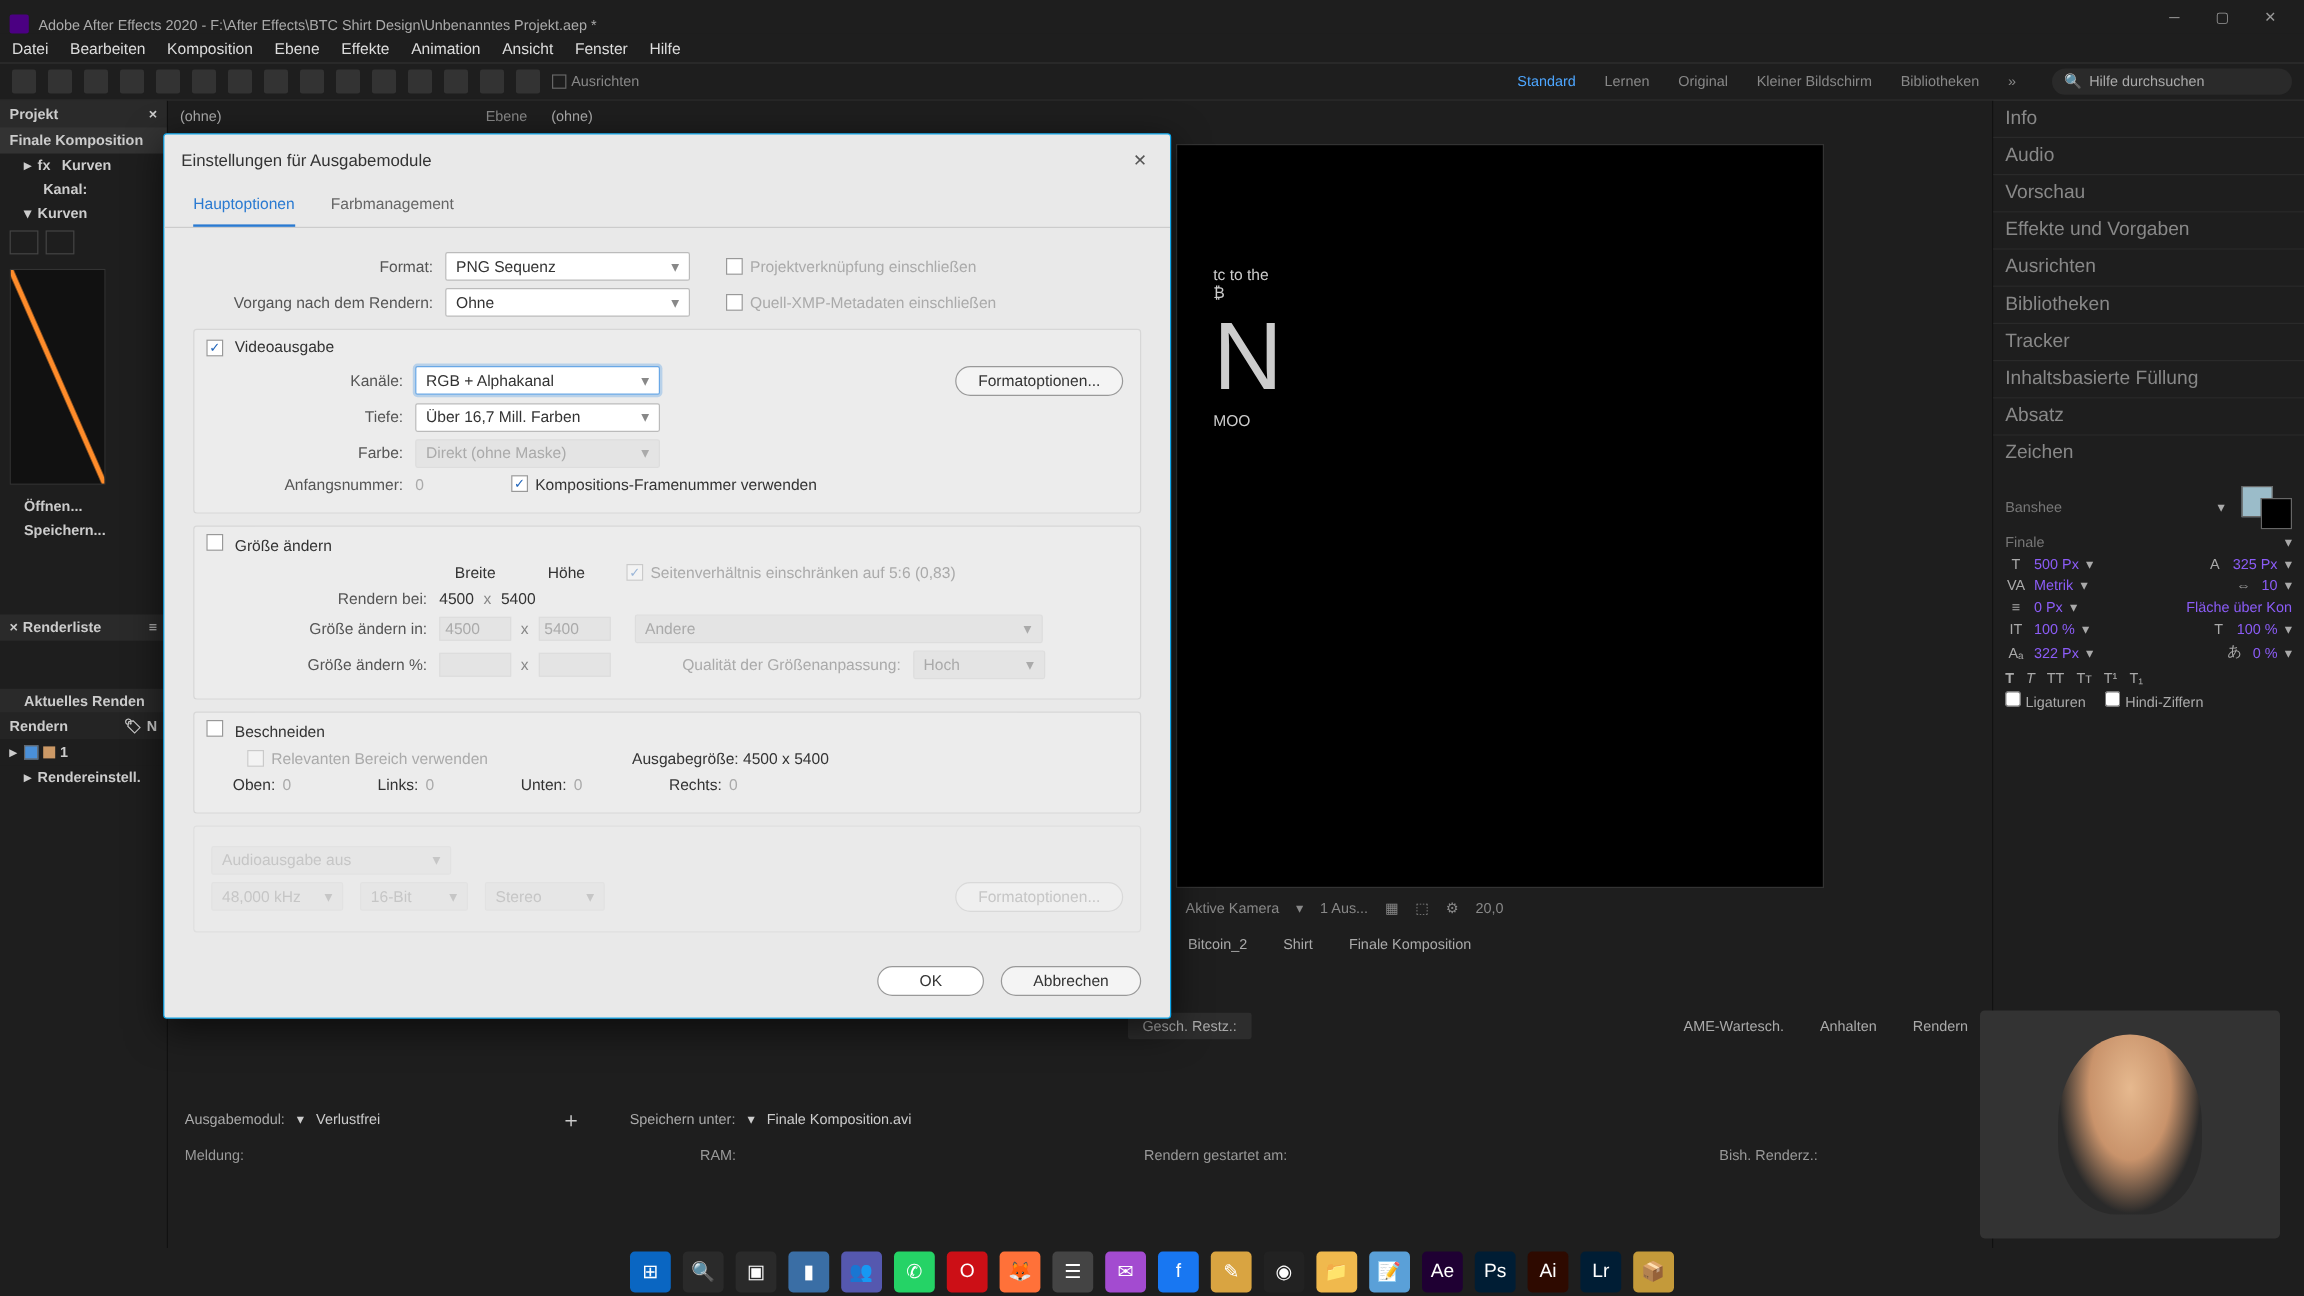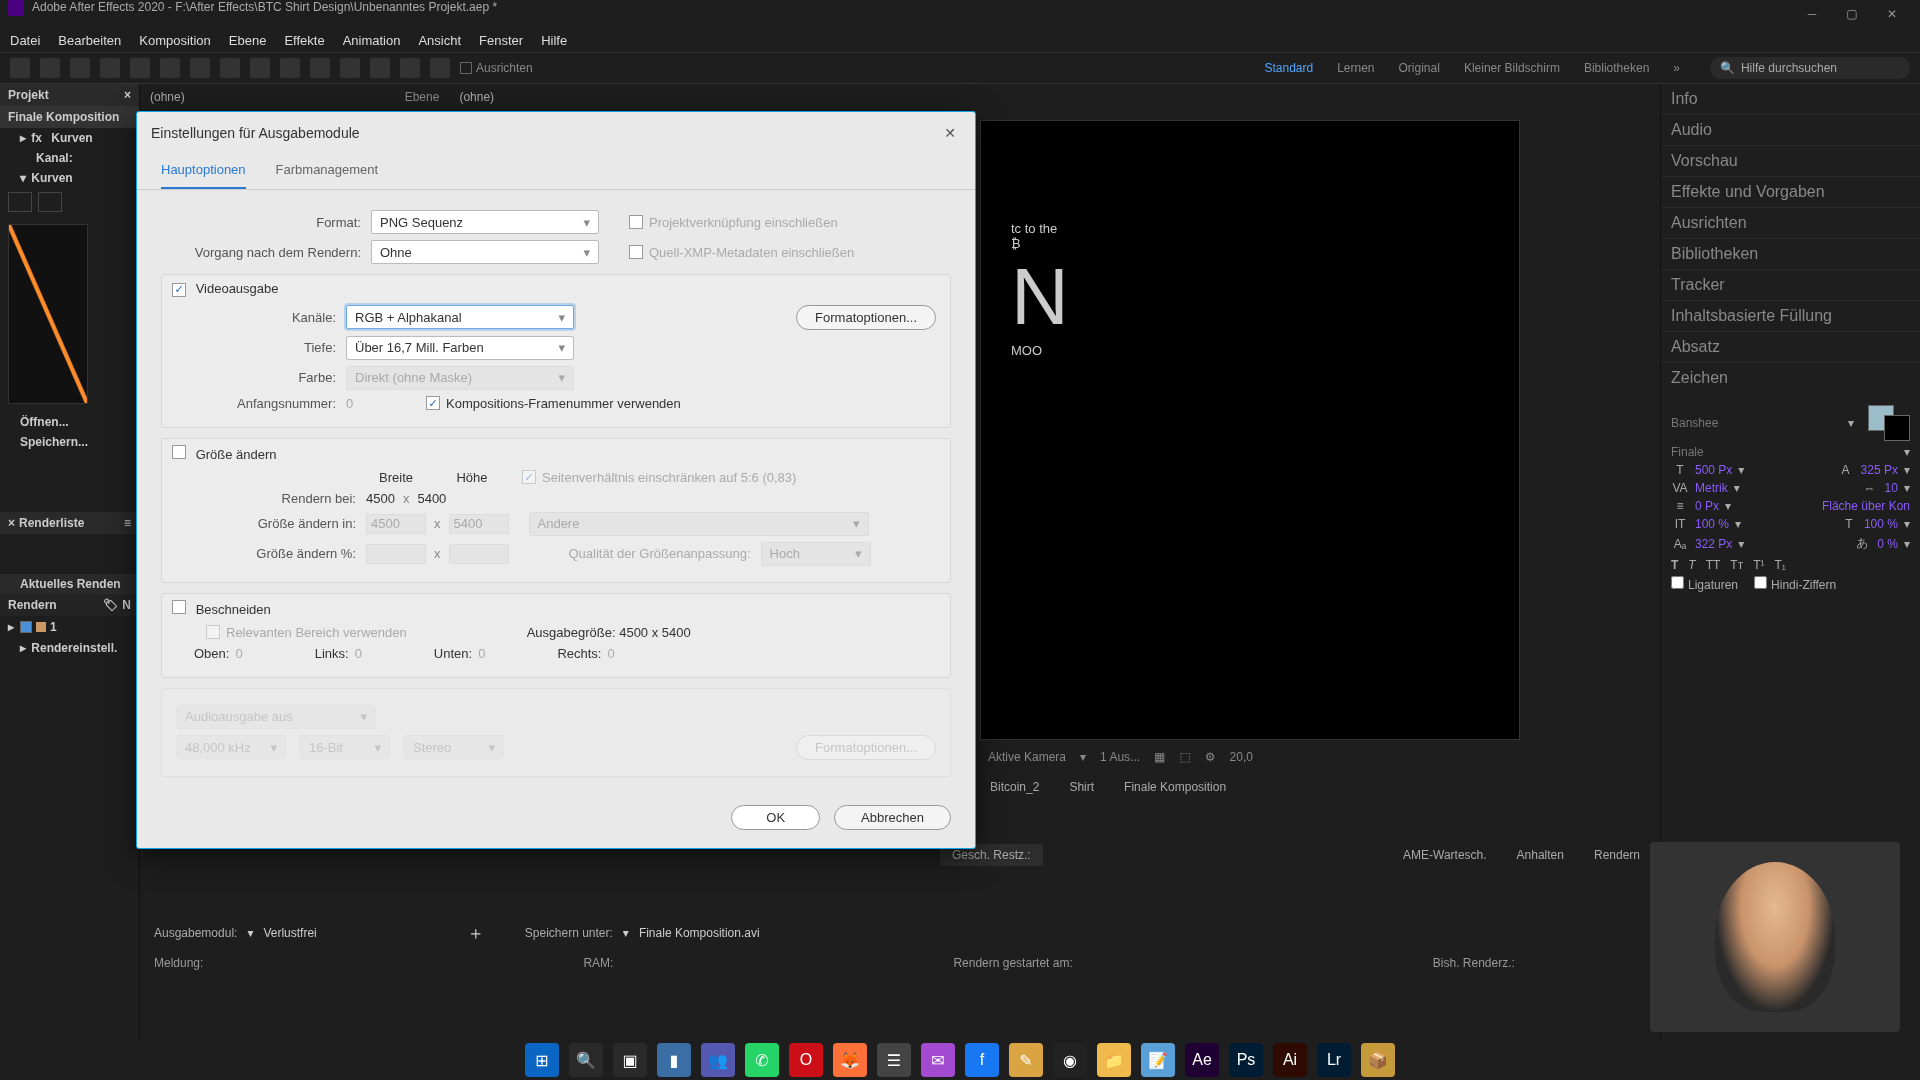--- a/index.html
+++ b/index.html
@@ -1,19 +1,19 @@
 <!DOCTYPE html>
 <html><head>
 <meta charset="utf-8">
 <style>
 * { margin:0; padding:0; box-sizing:border-box; font-family:"Segoe UI",Tahoma,sans-serif; }
 body { background:#1e1e1e; width:1920px; height:1080px; overflow:hidden; position:relative; color:#ccc; font-size:13px; }
 
 
-.titlebar { height:28px; background:#1e1e1e; display:flex; align-items:flex-start; padding:0 8px; color:#aaa; font-size:12px; }
+.titlebar { height:28px; background:#1e1e1e; display:flex; align-items:flex-end; padding:0 8px; color:#aaa; font-size:12px; }
 .titlebar .ae-icon { width:16px; height:16px; background:#4b0082; margin-right:8px; border-radius:2px; }
 .titlebar .spacer { flex:1; }
 .titlebar .win-btn { width:40px; height:28px; display:flex; align-items:center; justify-content:center; color:#999; }
 
 
 .menubar { height:24px; background:#1e1e1e; display:flex; align-items:center; padding:0 10px; gap:18px; color:#ddd; font-size:13px; }
 .menubar span { cursor:default; }
 
 
 .toolbar { height:32px; background:#1e1e1e; border-top:1px solid #333; border-bottom:1px solid #333; display:flex; align-items:center; padding:0 10px; gap:10px; color:#888; font-size:12px; }
@@ -55,21 +55,21 @@
 .taskbar .ticon { width:34px; height:34px; border-radius:4px; display:flex; align-items:center; justify-content:center; font-size:16px; color:#fff;}
 .dialog { position:absolute; left:136px; top:111px; width:840px; background:#e9e9e9; border:1px solid #0ea5e9; border-radius:3px; box-shadow:0 8px 30px rgba(0,0,0,.6); color:#333; font-size:13px; }
 .dlg-title { display:flex; align-items:center; padding:10px 14px; font-size:14px; }
 .dlg-title .close { margin-left:auto; width:22px; height:22px; display:flex; align-items:center; justify-content:center; color:#555; cursor:default;}
 .dlg-tabs { display:flex; gap:30px; padding:0 24px; border-bottom:1px solid #ccc; }
 .dlg-tab { padding:8px 0 10px; color:#666; }
 .dlg-tab.active { color:#2a7ad1; border-bottom:2px solid #2a7ad1; }
 .dlg-body { padding:14px 24px 6px; }
 .drow { display:flex; align-items:center; margin:6px 0; }
 .drow .lbl { width:210px; text-align:right; padding-right:10px; color:#555; }
-.dsel { width:228px; height:24px; background:#fff; border:1px solid #bbb; border-radius:2px; padding:0 8px; display:flex; align-items:center; justify-content:space-between; color:#333;}
+.dsel { width:204px; height:24px; background:#fff; border:1px solid #bbb; border-radius:2px; padding:0 8px; display:flex; align-items:center; justify-content:space-between; color:#333;}
 .dsel.hl { border-color:#6aa8e6; box-shadow:0 0 0 2px rgba(90,160,230,.35);}
 .dsel .arrow { color:#888; }
 .dchk { width:14px; height:14px; border:1px solid #999; background:#fff; display:inline-flex; align-items:center; justify-content:center; margin-right:6px; font-size:11px; color:#2266bb;}
 .dchk.checked::after { content:"✓"; }
 .disabled { color:#aaa !important; }
 .section { border:1px solid #d7d7d7; border-radius:3px; padding:10px 14px; margin:10px 0; background:#ececec; }
 .dbtn { padding:4px 18px; border:1px solid #999; border-radius:16px; background:#f4f4f4; color:#333; }
 .dbtn.primary { background:#fff; font-weight:500; }
 .dlg-foot { display:flex; gap:14px; justify-content:flex-end; padding:12px 24px 18px; }
 .tiny-input { width:60px; height:20px; background:#fff; border:1px solid #ccc; padding:0 4px; color:#333; display:inline-flex; align-items:center;}

